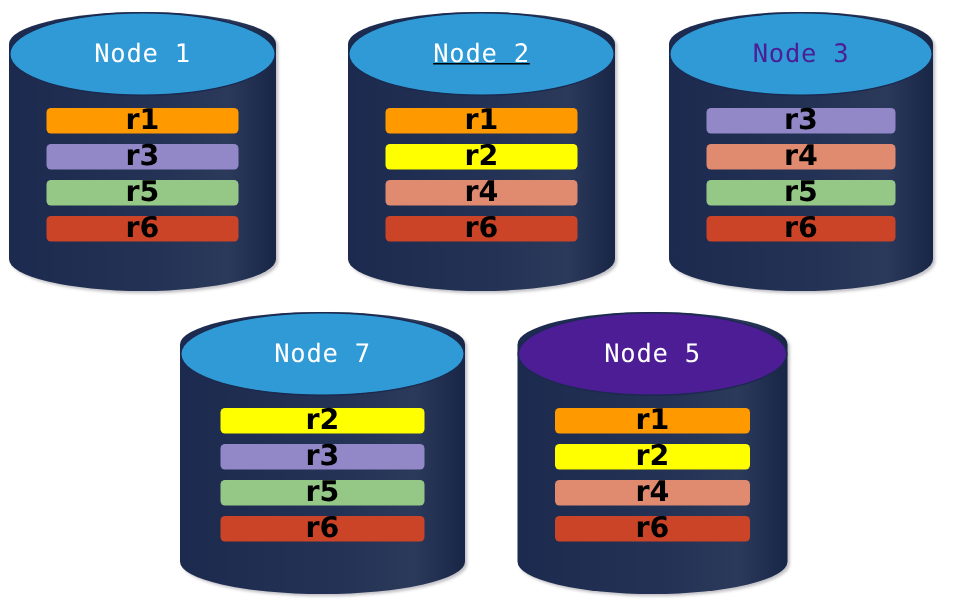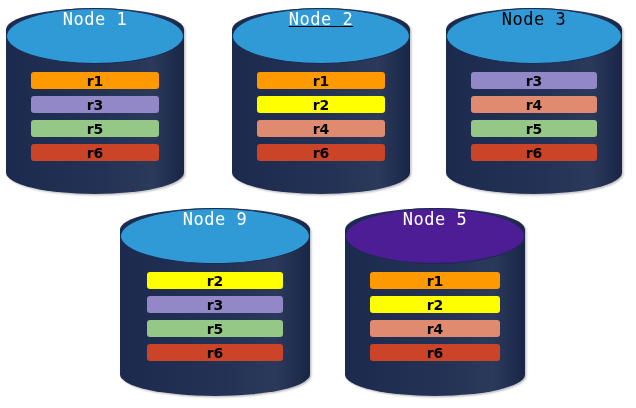--- a/index.html
+++ b/index.html
@@ -59,20 +59,21 @@
   .cyl-top {
     position: absolute;
     left: 0;
     top: 0;
     width: 100%;
     background: #2f9ad6;
     border-radius: 50%;
     border: 1.5px solid #1b2a4e;
     box-sizing: border-box;
     display: flex;
+    align-items: center;
     justify-content: center;
   }
 
   .node-label {
     color: #ffffff;
     font-family: "DejaVu Sans Mono", "Liberation Mono", monospace;
     font-size: 17px;
     letter-spacing: 0.5px;
     white-space: nowrap;
     user-select: none;
@@ -98,21 +99,21 @@
     margin-bottom: 7px;
     box-sizing: border-box;
   }
 
   .bar:last-child {
     margin-bottom: 0;
   }
 
   .bar-label {
     font-family: "DejaVu Sans", "Liberation Sans", sans-serif;
-    font-size: 14px;
+    font-size: 19px;
     font-weight: bold;
     color: #000000;
     line-height: 1;
     user-select: none;
   }
 </style>
 </head>
 <body>
 
 <div id="diagram">
@@ -155,42 +156,42 @@
         </div>
         <div class="bar" style="background: rgb(204, 68, 39);">
           <span class="bar-label" style="color: rgb(0, 0, 0);">r6</span>
         </div>
       </div>
     </div>
     <div class="node" style="left: 446px; top: 8px; width: 176px; height: 186px;">
       <div class="cyl-body" style="background: rgb(27, 42, 78);"></div>
       <div class="cyl-shade"></div>
       <div class="cyl-top" style="height: 56px; background: rgb(47, 154, 214);">
-        <span class="node-label" style="color: #000000;">Node  3</span>
+        <span class="node-label" style="color: #4c1d95;">Node  3</span>
       </div>
       <div class="bars" style="top: 64px;">
         <div class="bar" style="background: rgb(146, 136, 200);">
           <span class="bar-label" style="color: rgb(0, 0, 0);">r3</span>
         </div>
         <div class="bar" style="background: rgb(224, 138, 112);">
           <span class="bar-label" style="color: rgb(0, 0, 0);">r4</span>
         </div>
         <div class="bar" style="background: rgb(149, 199, 135);">
           <span class="bar-label" style="color: rgb(0, 0, 0);">r5</span>
         </div>
         <div class="bar" style="background: rgb(204, 68, 39);">
           <span class="bar-label" style="color: rgb(0, 0, 0);">r6</span>
         </div>
       </div>
     </div>
     <div class="node" style="left: 120px; top: 208px; width: 190px; height: 188px;">
       <div class="cyl-body" style="background: rgb(27, 42, 78);"></div>
       <div class="cyl-shade"></div>
       <div class="cyl-top" style="height: 56px; background: rgb(47, 154, 214);">
-        <span class="node-label" style="color: rgb(255, 255, 255);">Node  9</span>
+        <span class="node-label" style="color: rgb(255, 255, 255);">Node  7</span>
       </div>
       <div class="bars" style="top: 64px;">
         <div class="bar" style="background: rgb(255, 255, 0);">
           <span class="bar-label" style="color: rgb(0, 0, 0);">r2</span>
         </div>
         <div class="bar" style="background: rgb(146, 136, 200);">
           <span class="bar-label" style="color: rgb(0, 0, 0);">r3</span>
         </div>
         <div class="bar" style="background: rgb(149, 199, 135);">
           <span class="bar-label" style="color: rgb(0, 0, 0);">r5</span>

